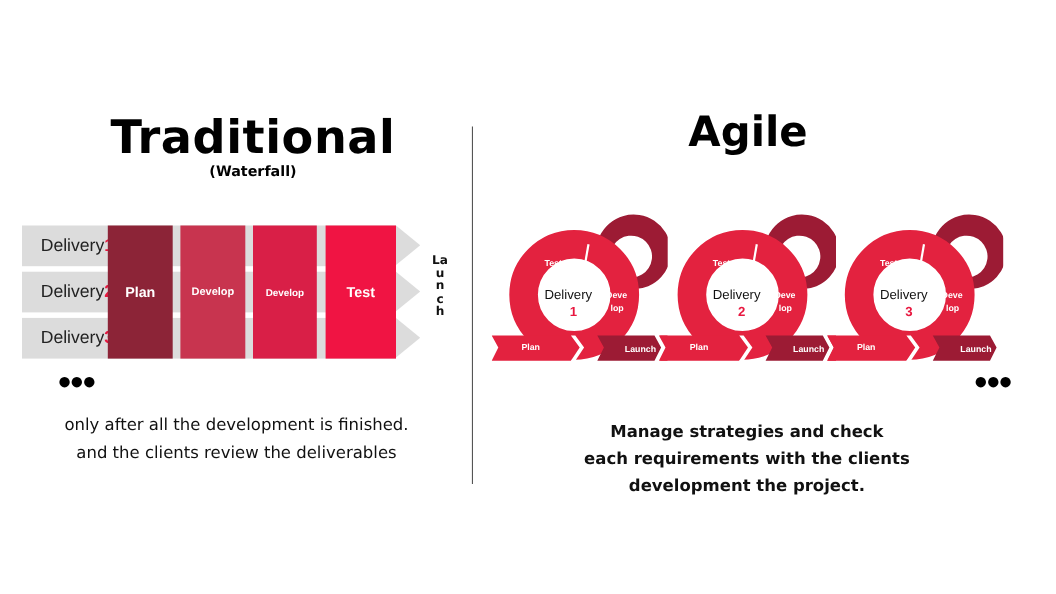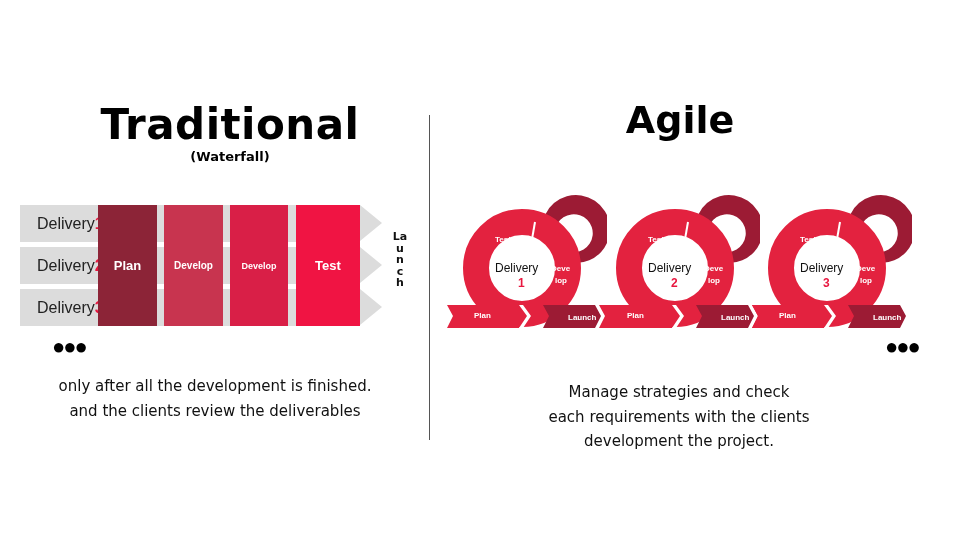--- a/index.html
+++ b/index.html
@@ -117,17 +117,17 @@
   <div class="c-text" style="left:48px;top:78px;font-size:12px;color:#111;">Delivery</div>
   <div class="c-text" style="left:71px;top:93px;font-size:12px;font-weight:bold;color:#e8173f;">3</div>
   <div class="c-text" style="left:104px;top:81px;font-size:8px;font-weight:bold;color:#fff;">Deve</div>
   <div class="c-text" style="left:108px;top:93px;font-size:8px;font-weight:bold;color:#fff;">lop</div>
   <div class="c-text" style="left:27px;top:128px;font-size:8px;font-weight:bold;color:#fff;">Plan</div>
   <div class="c-text" style="left:121px;top:130px;font-size:8px;font-weight:bold;color:#fff;">Launch</div>
 </div>
 
 <div class="dots" style="left:885px;top:342px;">●●●</div>
 
-<div class="desc" style="left:500px;top:380px;width:358px;">
+<div class="desc" style="left:500px;top:380px;width:358px;font-weight:bold;">
   <div>Manage strategies and check</div>
   <div>each requirements with the clients</div>
   <div>development the project.</div>
 </div>
 
 </body></html>

